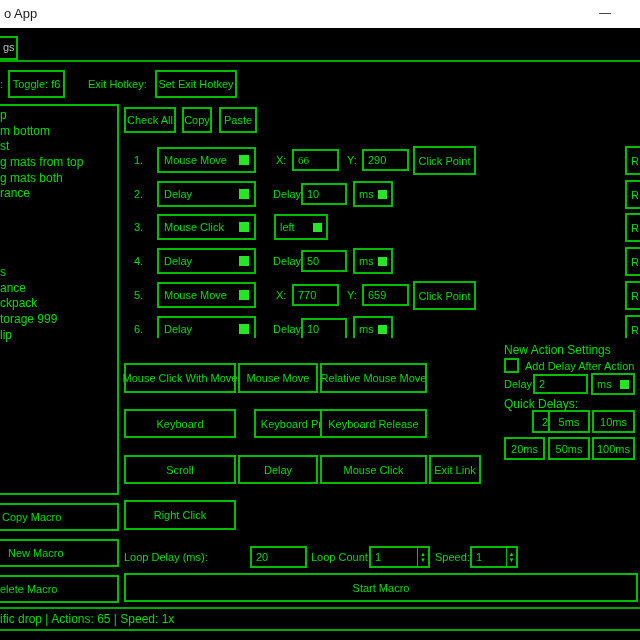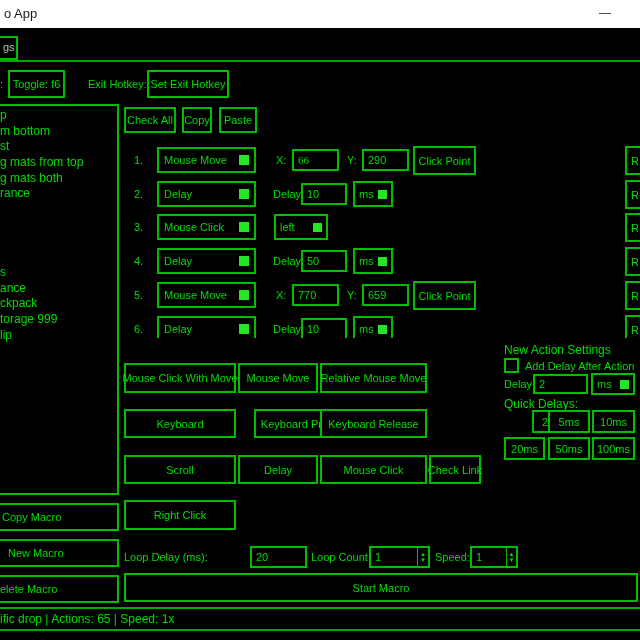--- a/index.html
+++ b/index.html
@@ -41,21 +41,21 @@
   <div class="abs" style="left:-6px;top:36px;width:24px;height:24px;border:2px solid #00bd00;background:#000;box-sizing:border-box;">
     <span style="position:absolute;left:7px;top:3px;font-size:11px;color:#a9c4a9;">gs</span>
   </div>
   <div class="hline" style="top:60px;"></div>
 
   <span class="lbl" style="left:0;top:78px;">:</span>
   <div class="btn" style="left:8px;top:70px;width:57px;height:28px;">
     <span>Toggle: f6</span>
   </div>
   <span class="lbl" style="left:88px;top:78px;">Exit Hotkey:</span>
-  <div class="btn" style="left:147px;top:70px;width:82px;height:28px;">
+  <div class="btn" style="left:155px;top:70px;width:82px;height:28px;">
     <span>Set Exit Hotkey</span>
   </div>
 
   <div class="abs" style="left:-12px;top:104px;width:131px;height:391px;border:2px solid #00bd00;background:#000;box-sizing:border-box;overflow:hidden;">
     <ul class="maclist" style="position:absolute;left:10px;top:2px;">
       <li>p</li>
       <li>m bottom</li>
       <li>st</li>
       <li>g mats from top</li>
       <li>g mats both</li>
@@ -213,21 +213,21 @@
   <div class="btn" style="left:320px;top:409px;width:107px;height:29px;">
       <span>Keyboard Release</span>
     </div>
   <div class="btn" style="left:238px;top:455px;width:80px;height:29px;">
       <span>Delay</span>
     </div>
   <div class="btn" style="left:320px;top:455px;width:107px;height:29px;">
       <span>Mouse Click</span>
     </div>
   <div class="btn" style="left:429px;top:455px;width:52px;height:29px;">
-      <span>Check Link</span>
+      <span>Exit Link</span>
     </div>
 
   <div class="btn" style="left:124px;top:500px;width:112px;height:30px;">
       <span>Right Click</span>
     </div>
 
   <span class="lbl" style="left:504px;top:343px;font-size:12px;">New Action Settings</span>
   <div class="abs" style="left:504px;top:358px;width:15px;height:15px;border:2px solid #00bd00;background:#000;box-sizing:border-box;"></div>
   <span class="lbl" style="left:525px;top:360px;">Add Delay After Action</span>
   <span class="lbl" style="left:504px;top:378px;">Delay:</span>

